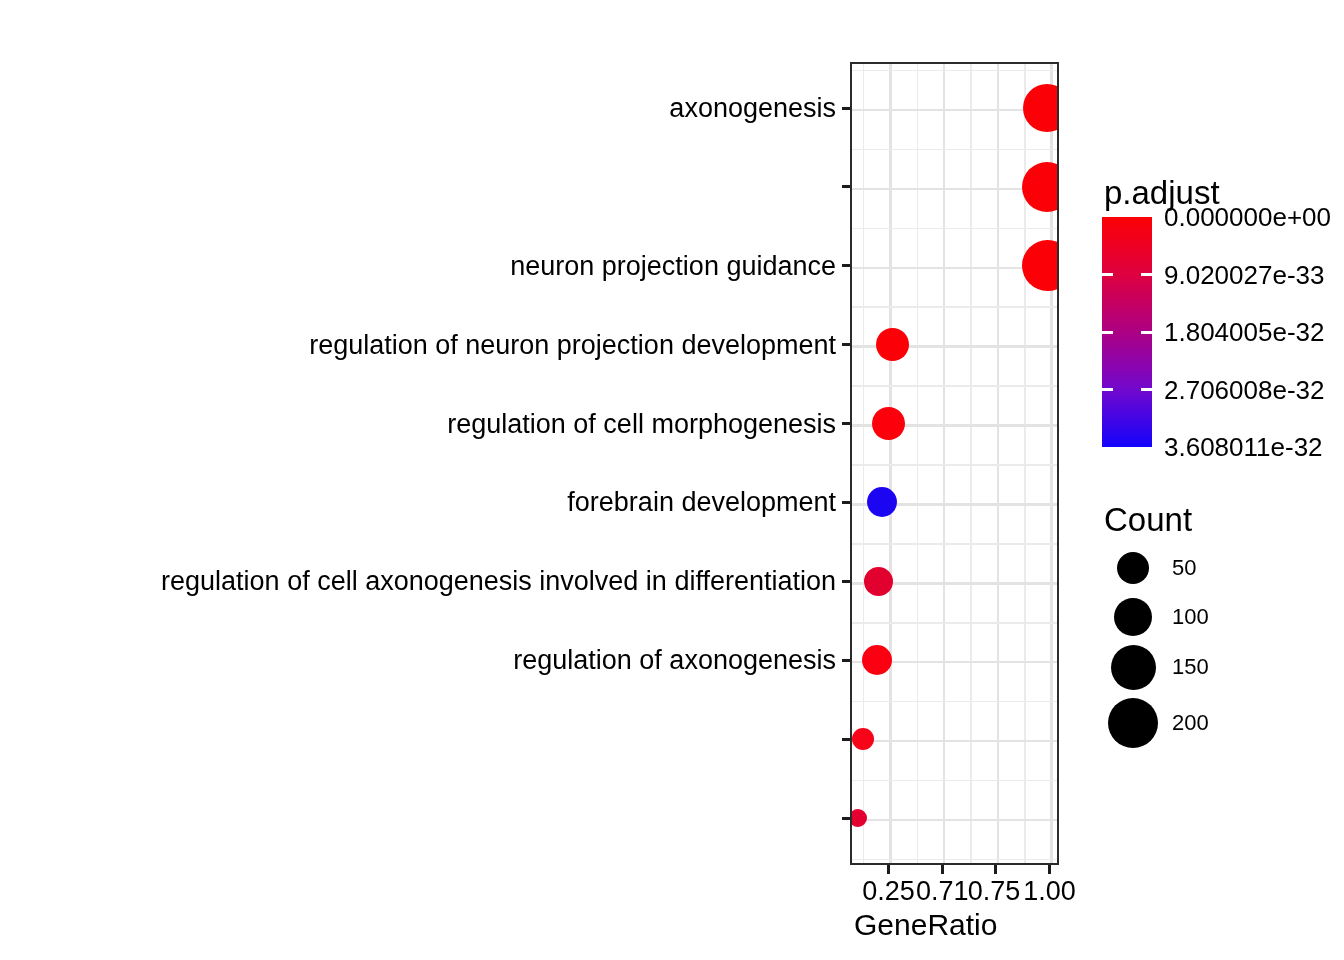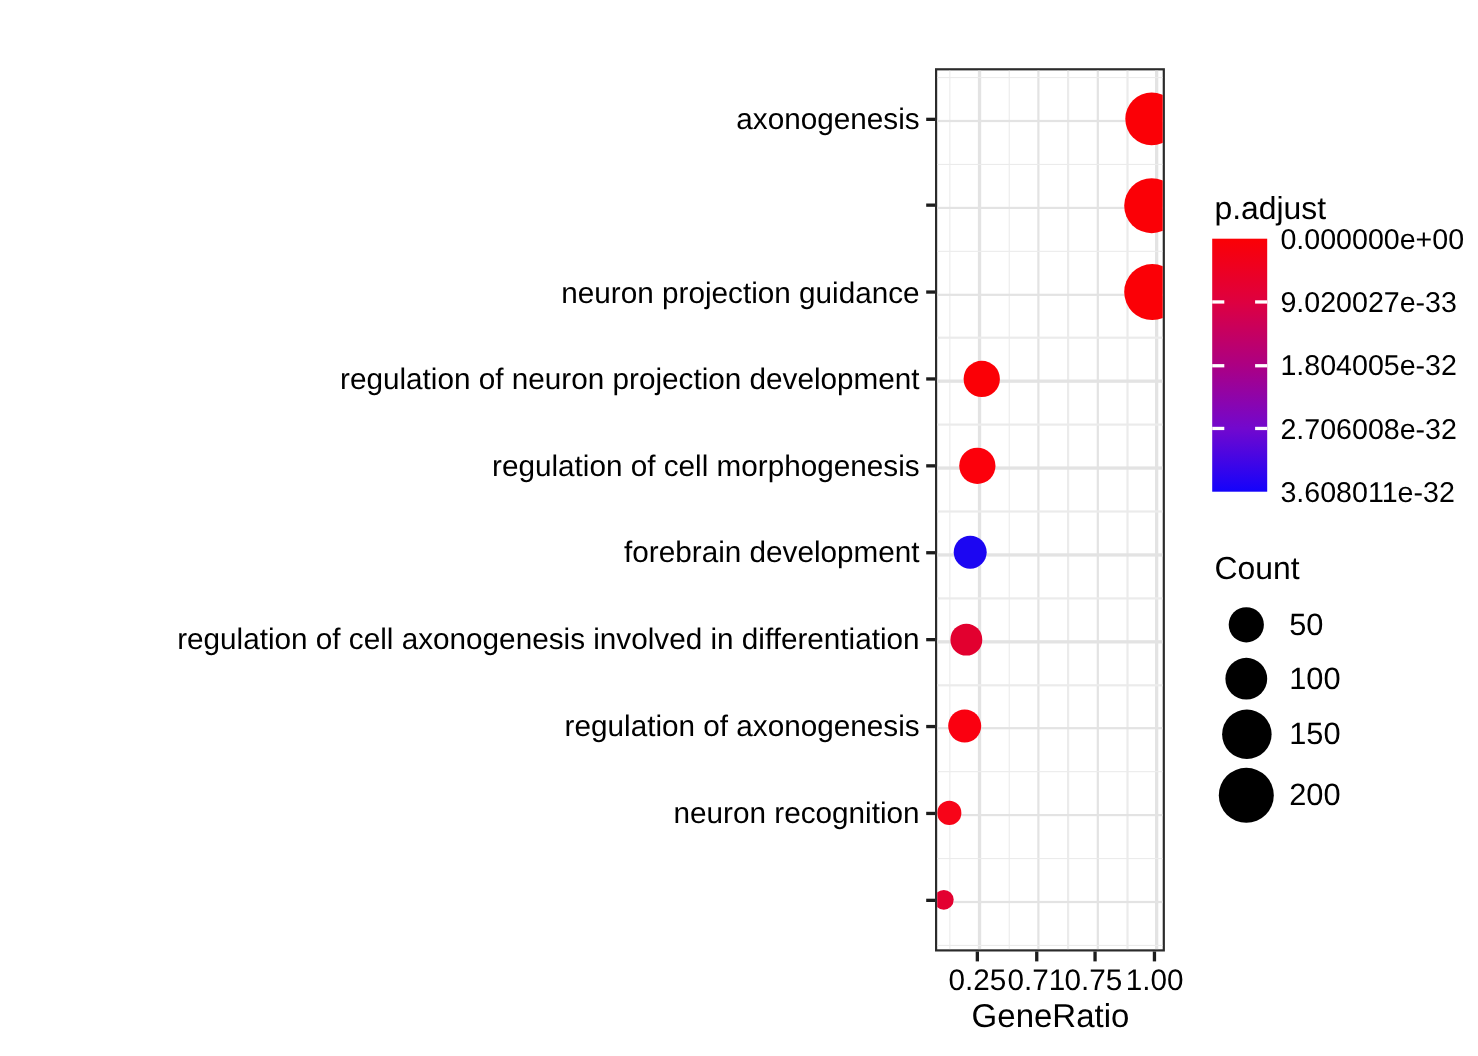--- a/index.html
+++ b/index.html
@@ -20,48 +20,47 @@
   .dot{position:absolute;border-radius:50%;}
   .ylab{
     position:absolute;right:0;width:100%;height:40px;line-height:40px;
     text-align:right;font-size:27px;white-space:nowrap;color:#000;
   }
   .tick{position:absolute;background:#1c1c1c;}
   .xlab{
     position:absolute;width:90px;text-align:center;font-size:27px;color:#000;
   }
   #x-title{
-    position:absolute;left:854px;width:202px;top:908px;text-align:center;
+    position:absolute;left:854px;width:202px;top:908px;
     font-size:30px;color:#000;
   }
-  .legend-title{position:absolute;left:1104px;font-size:29px;color:#000;white-space:nowrap;}
+  .legend-title{position:absolute;left:1104px;font-size:33px;color:#000;white-space:nowrap;}
   #colorbar{position:absolute;left:1102px;top:217px;width:50px;height:230px;}
   .cbar-tick{position:absolute;width:11px;height:3px;background:#ffffff;}
   .cbar-label{
     position:absolute;left:1164px;height:30px;line-height:30px;font-size:26px;
     white-space:nowrap;color:#000;
   }
   .count-circle{position:absolute;border-radius:50%;background:#000;}
   .count-label{
-    position:absolute;left:1172px;height:30px;line-height:30px;font-size:28px;color:#000;
+    position:absolute;left:1172px;height:30px;line-height:30px;font-size:22px;color:#000;
   }
 </style>
 </head>
 <body>
 
 <div id="figure">
   <div id="ylabels" style="position:absolute;left:0;top:62px;width:836px;height:803px;">
       <div class="ylab" style="top: 26px;">axonogenesis</div>
       <div class="ylab" style="top: 183.78px;">neuron projection guidance</div>
       <div class="ylab" style="top: 262.67px;">regulation of neuron projection development</div>
       <div class="ylab" style="top: 341.56px;">regulation of cell morphogenesis</div>
       <div class="ylab" style="top: 420.45px;">forebrain development</div>
       <div class="ylab" style="top: 499.34px;">regulation of cell axonogenesis involved in differentiation</div>
       <div class="ylab" style="top: 578.23px;">regulation of axonogenesis</div>
-      <div class="ylab" style="top: 657.12px;">neuron recognition</div>
     </div>
   <div id="yticks">
       <div class="tick" style="left: 842px; top: 106.5px; width: 8px; height: 3px;"></div>
       <div class="tick" style="left: 842px; top: 185.39px; width: 8px; height: 3px;"></div>
       <div class="tick" style="left: 842px; top: 264.28px; width: 8px; height: 3px;"></div>
       <div class="tick" style="left: 842px; top: 343.17px; width: 8px; height: 3px;"></div>
       <div class="tick" style="left: 842px; top: 422.06px; width: 8px; height: 3px;"></div>
       <div class="tick" style="left: 842px; top: 500.95px; width: 8px; height: 3px;"></div>
       <div class="tick" style="left: 842px; top: 579.84px; width: 8px; height: 3px;"></div>
       <div class="tick" style="left: 842px; top: 658.73px; width: 8px; height: 3px;"></div>

